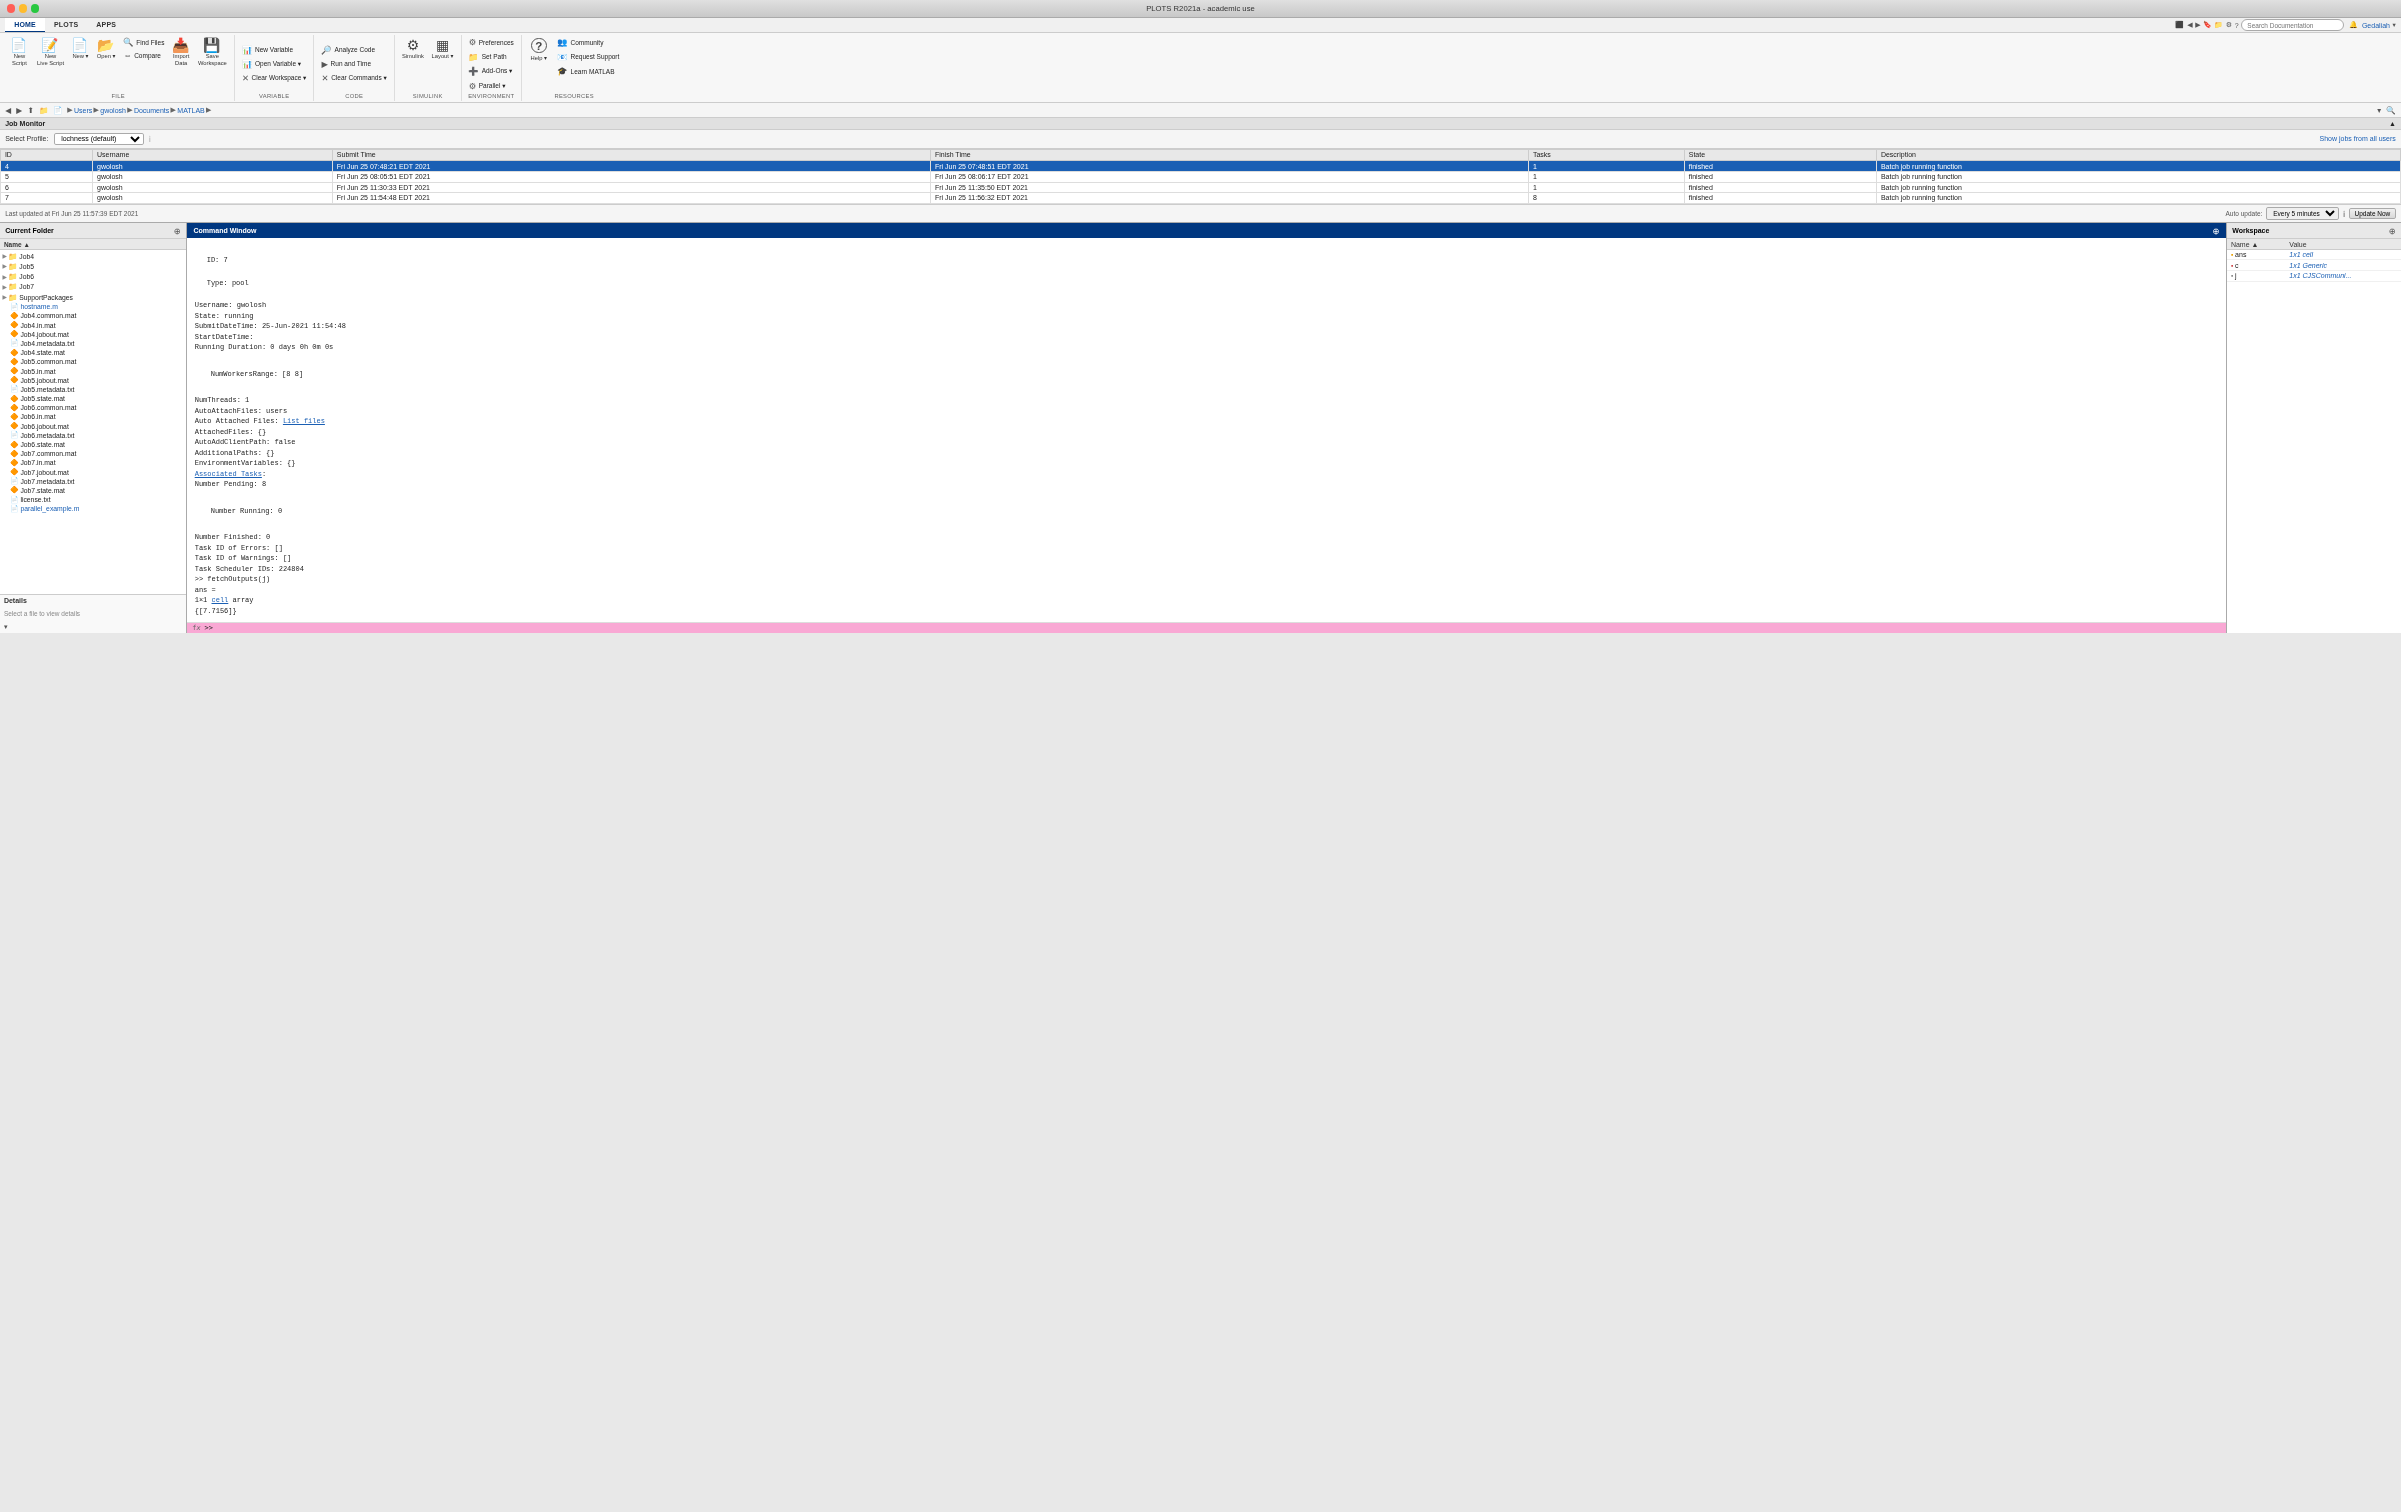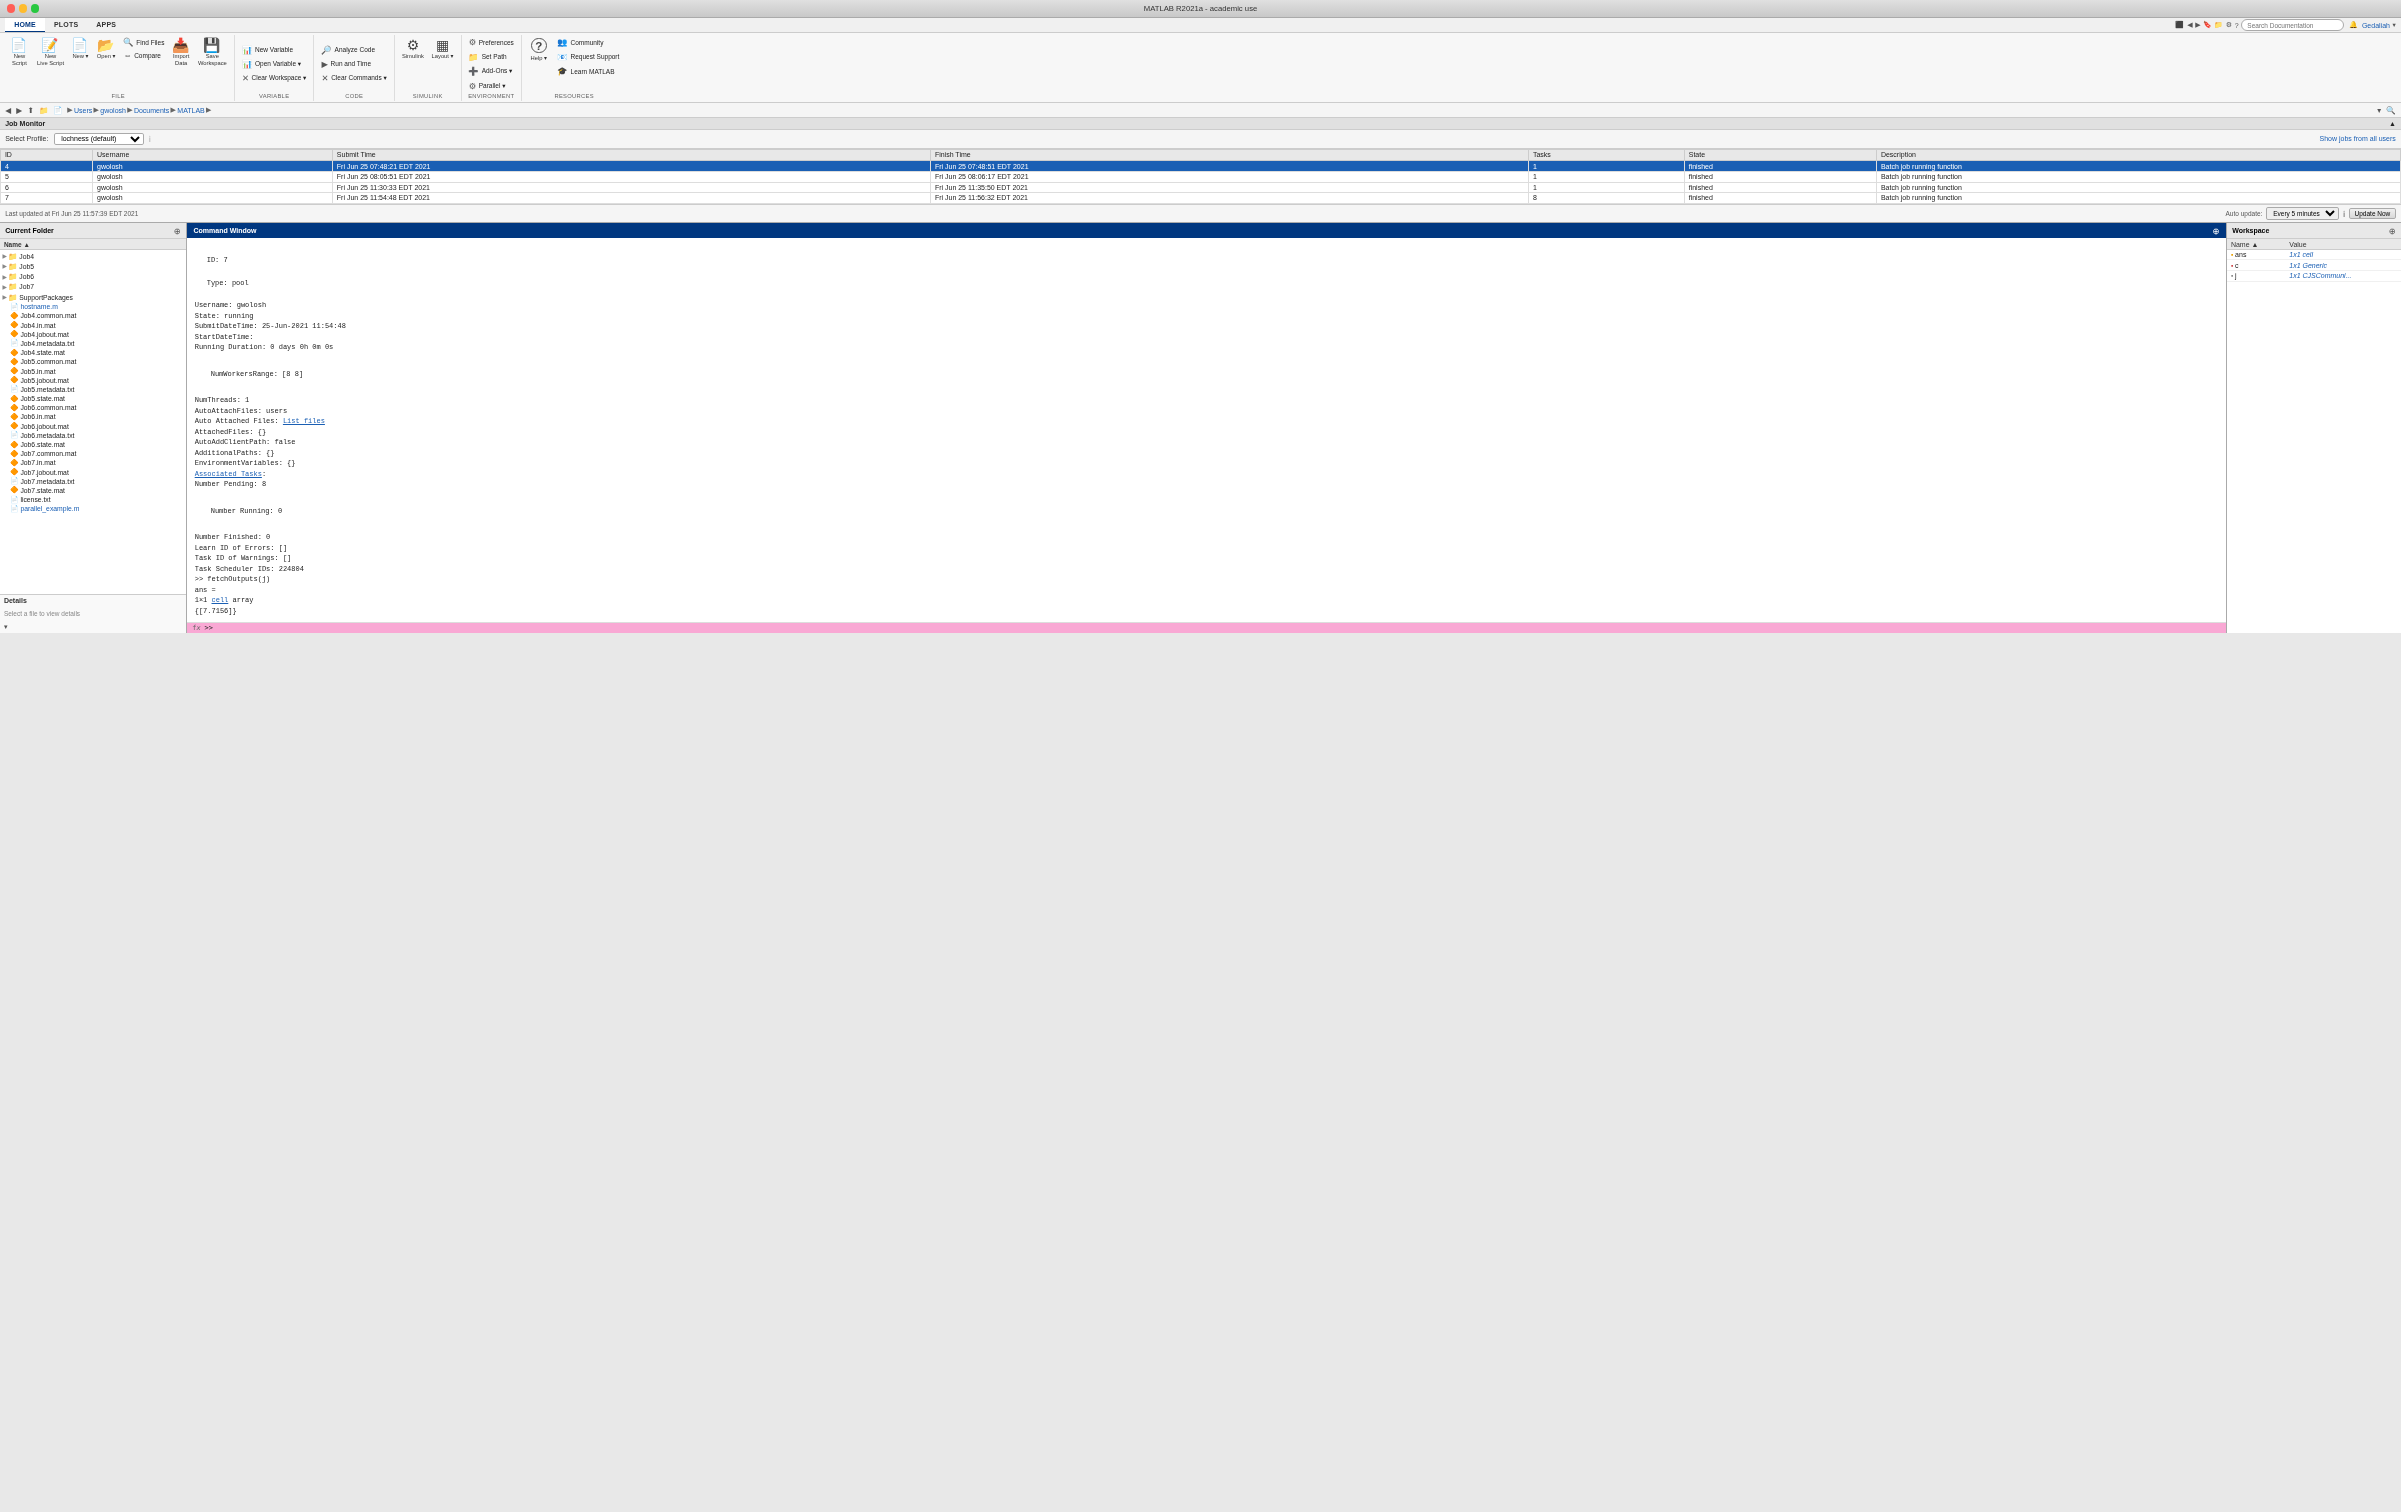--- a/index.html
+++ b/index.html
@@ -295,21 +295,21 @@
   </style>
 </head>
 <body>
 
 <div class="title-bar">
   <div class="title-bar-buttons">
     <button class="tb-btn tb-close"></button>
     <button class="tb-btn tb-min"></button>
     <button class="tb-btn tb-max"></button>
   </div>
-  <span class="title-text">MATLAB R2021a - academic use</span>
+  <span class="title-text">PLOTS R2021a - academic use</span>
 </div>
 
 <div class="ribbon-tabs">
   <div class="ribbon-tab active">HOME</div>
   <div class="ribbon-tab">PLOTS</div>
   <div class="ribbon-tab">APPS</div>
 
   <div style="margin-left:auto;display:flex;align-items:center;gap:2.6px;">
     <button style="background:none;border:none;font-size:7px;cursor:pointer;color:#555;">⬛</button>
     <button style="background:none;border:none;font-size:7px;cursor:pointer;color:#555;">◀</button>
@@ -752,21 +752,21 @@
           <p style="margin: 0px;">   AttachedFiles: {}</p>
           <p style="margin: 0px;">AutoAddClientPath: false</p>
           <p style="margin: 0px;">   AdditionalPaths: {}</p>
           <p style="margin: 0px;">EnvironmentVariables: {}</p>
           <p style="margin: 0px;"></p>
           <p style="margin: 0px;">   <span style="color:#1a5fb4;text-decoration:underline;cursor:pointer;">Associated Tasks</span>:</p>
           <p style="margin: 0px;"></p>
           <p style="margin: 0px;">   Number Pending: 8</p>
           <p style="margin: 16px;">   Number Running: 0</p>
           <p style="margin: 0px;">   Number Finished: 0</p>
-          <p style="margin: 0px;">Learn ID of Errors: []</p>
+          <p style="margin: 0px;">Task ID of Errors: []</p>
           <p style="margin: 0px;">Task ID of Warnings: []</p>
           <p style="margin: 0px;">Task Scheduler IDs: 224804</p>
           <p style="margin: 0px;"></p>
           <p style="margin: 0px;">&gt;&gt; fetchOutputs(j)</p>
           <p style="margin: 0px;"></p>
           <p style="margin: 0px;">ans =</p>
           <p style="margin: 0px;"></p>
           <p style="margin: 0px;">  1×1 <span style="color:#1a5fb4;text-decoration:underline;cursor:pointer;">cell</span> array</p>
           <p style="margin: 0px;"></p>
           <p style="margin: 0px;">    {[7.7156]}</p>

